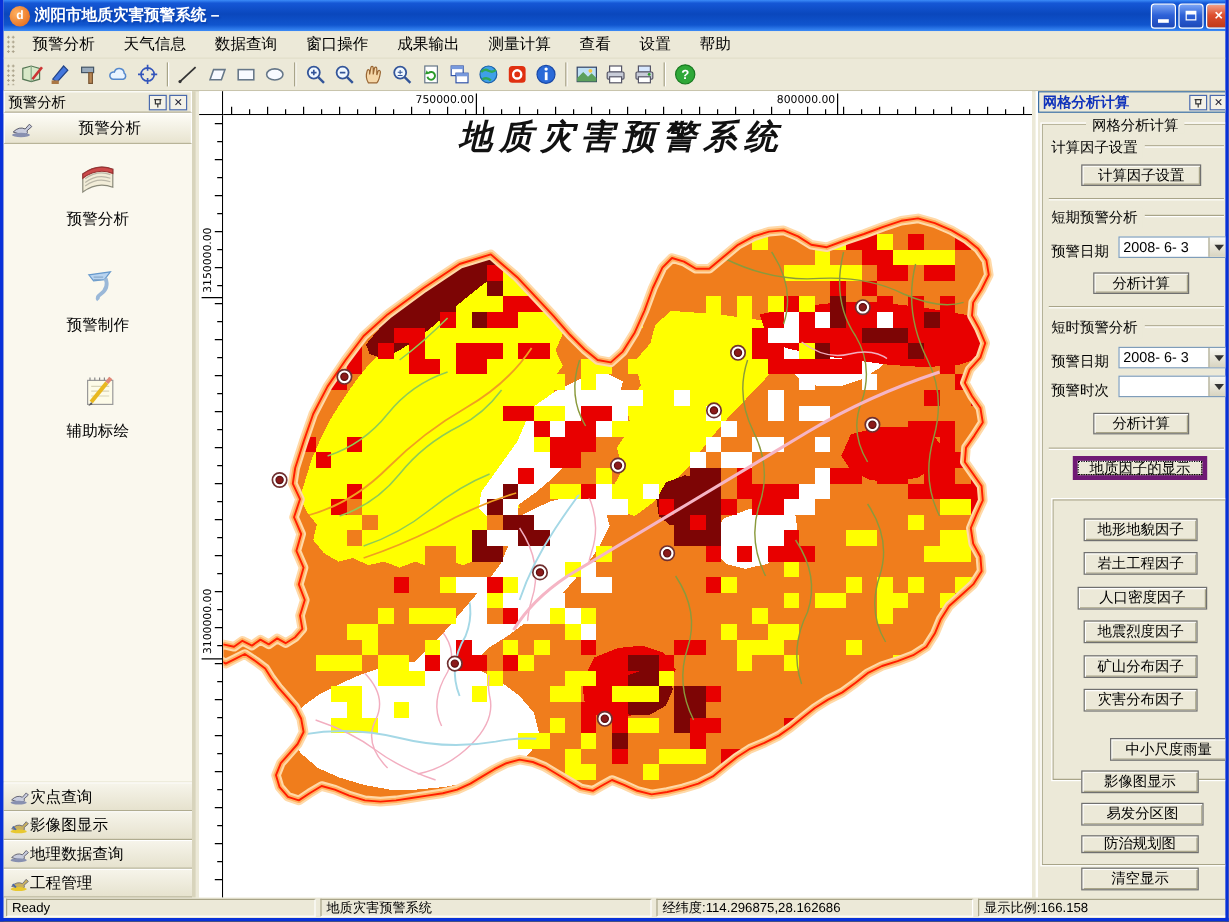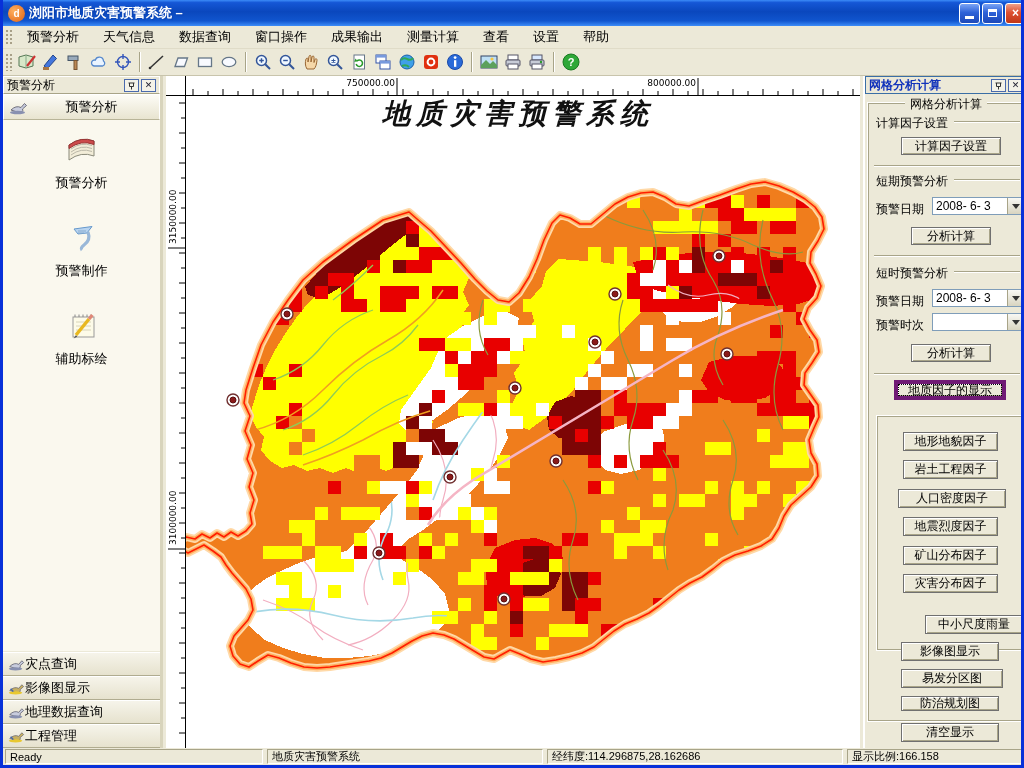--- a/index.html
+++ b/index.html
@@ -1118,17 +1118,17 @@
           <button class="btn" style="left: 33px; top: 566px; width: 102px; height: 19px;">易发分区图</button>
           <button class="btn" style="left: 33px; top: 593px; width: 98px; height: 15px;">防治规划图</button>
           <button class="btn" style="left: 33px; top: 620px; width: 98px; height: 19px;">清空显示</button>
         </div>
     </div>
   </div>
 
   <div class="status">
     <span class="pane" style="width:258px;">Ready</span>
     <span class="pane" style="width:276px;">地质灾害预警系统</span>
-    <span class="pane" style="width:296px;">经纬度:114.296875,28.162686</span>
+    <span class="pane" style="width:264px;">经纬度:114.296875,28.162686</span>
     <span class="pane" style="flex:1;">显示比例:166.158</span>
   </div>
 
 </div>
 
 </body></html>

